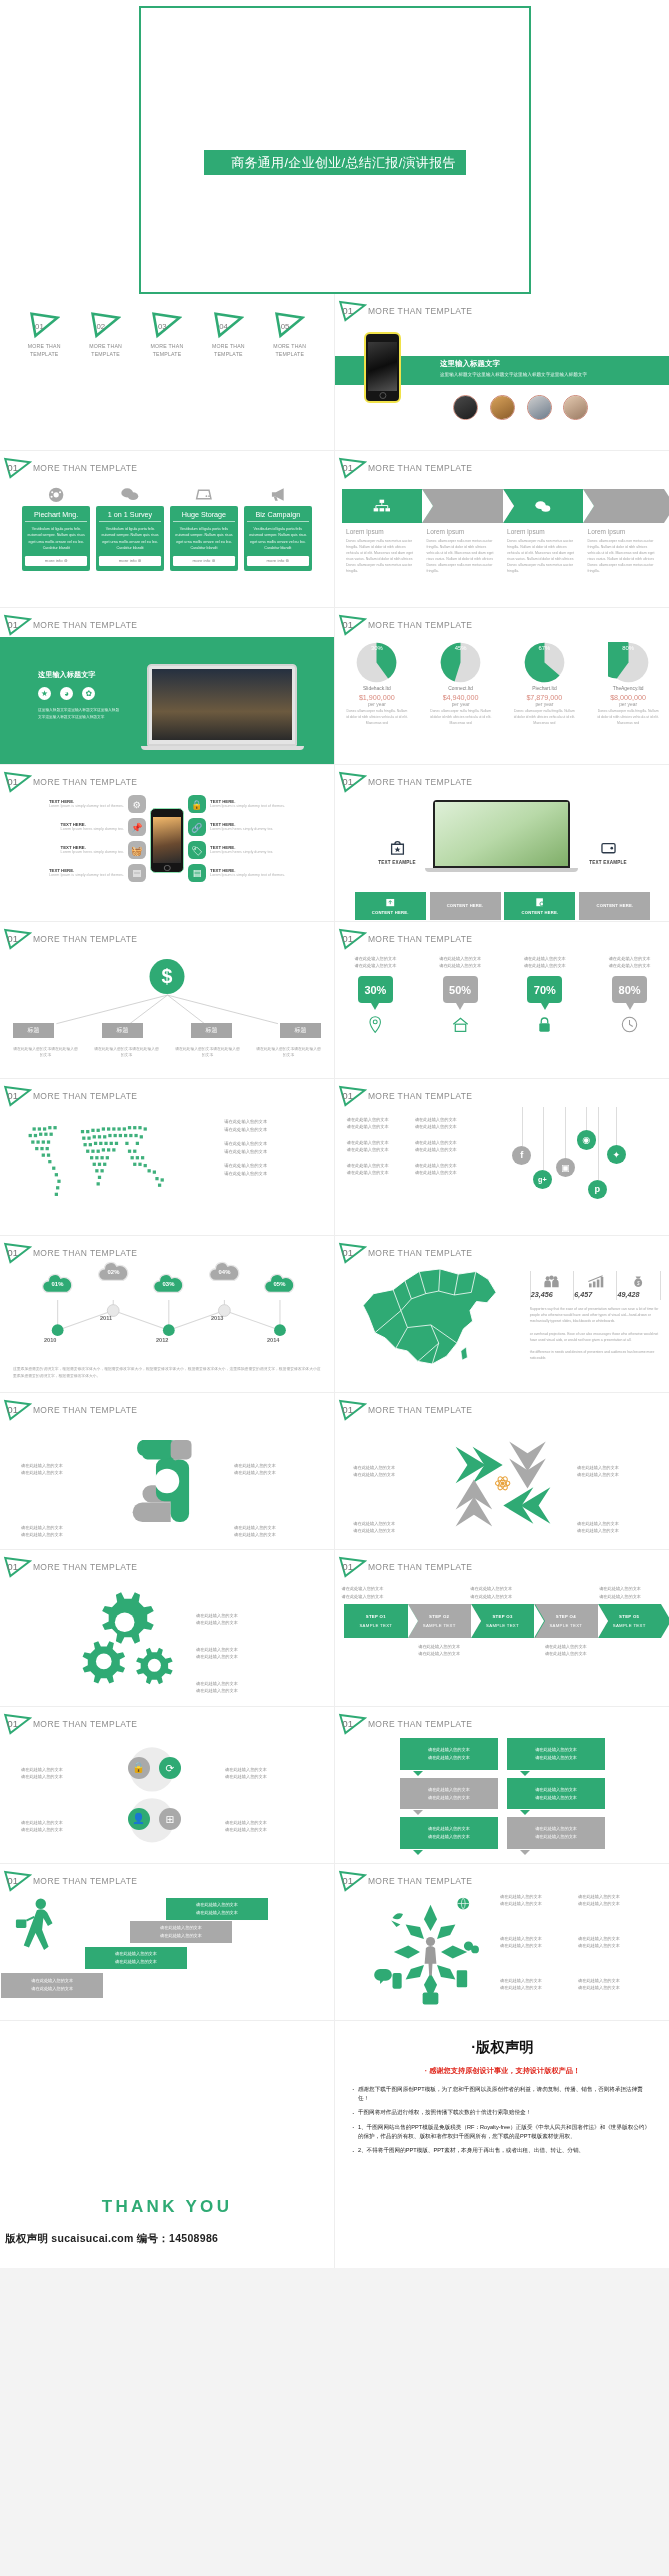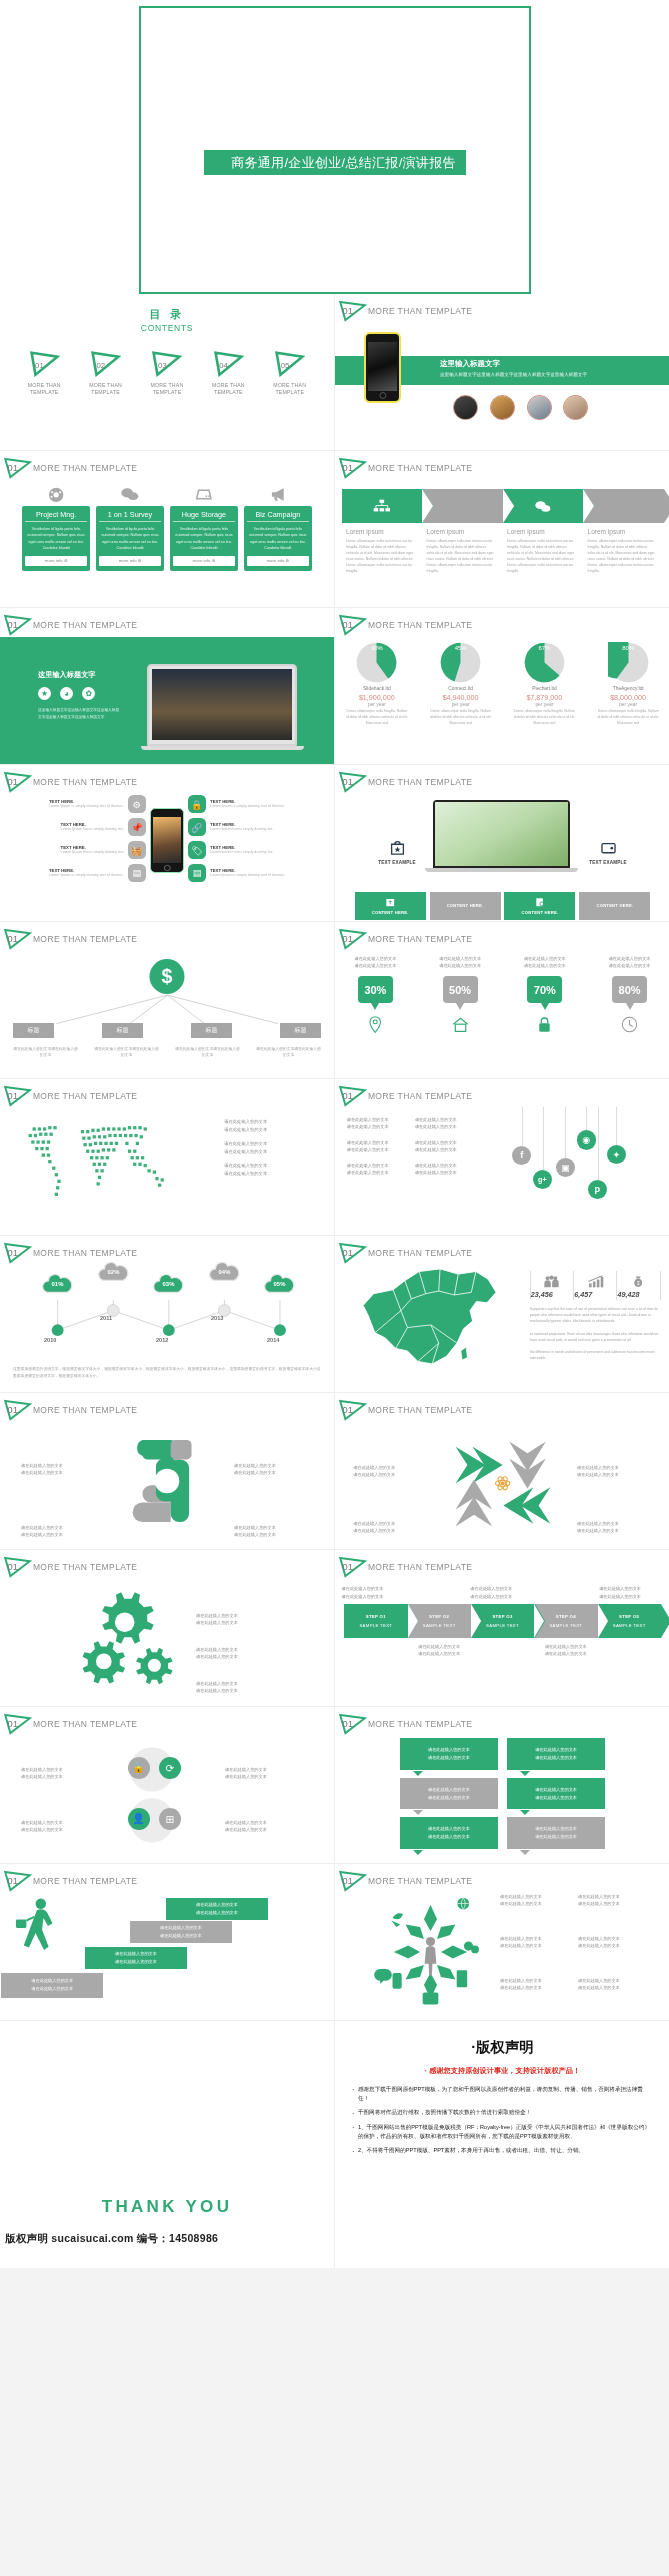--- a/index.html
+++ b/index.html
@@ -276,24 +276,20 @@
   <div class="cover-frame">
     <div class="cover-sub-box">
       <div class="cover-sub">商务通用/企业创业/总结汇报/演讲报告</div>
     </div>
   </div>
 </div>
 
 <div class="grid">
 
   <div class="slide">
-    <div class="contents-head">
-      <div class="contents-cn">目 录</div>
-      <div class="contents-en">CONTENTS</div>
-    </div>
     <div class="toc-row">
       <div class="toc-item">
         <div class="toc-tri">
           <svg width="31" height="27.5" viewBox="0 0 48 42">
               <polygon points="4,4 44,10 10,38" fill="none" stroke="#2faa74" stroke-width="4"></polygon>
             </svg>
           <span class="toc-n">01</span>
         </div>
         <div class="toc-lbl" style="white-space:pre-line">MORE THAN
 TEMPLATE</div>
@@ -391,21 +387,21 @@
         <div class="card-ico">
             <svg width="18.3" height="15.7" viewBox="0 0 28 24">
               <circle cx="14" cy="12" r="11" fill="#a9a9a9"></circle>
               <circle cx="14" cy="12" r="4" fill="#fff"></circle>
               <circle cx="8" cy="8" r="1.6" fill="#fff"></circle>
               <circle cx="20" cy="8" r="1.6" fill="#fff"></circle>
               <circle cx="7" cy="15" r="1.6" fill="#fff"></circle>
             </svg>
           </div>
         <div class="card-box">
-          <div class="card-h">Project Mng.</div>
+          <div class="card-h">Piechart Mng.</div>
           <div class="card-p">Vestibulum id ligula porta felis euismod semper. Nullam quis risus eget urna mollis ornare vel eu leo. Curabitur blandit</div>
           <div class="card-btn">more info ⊚</div>
         </div>
       </div>
       <div class="card">
         <div class="card-ico">
             <svg width="19.6" height="15.7" viewBox="0 0 30 24">
               <ellipse cx="11" cy="9" rx="9" ry="7" fill="#a9a9a9"></ellipse>
               <ellipse cx="20" cy="14" rx="8" ry="6" fill="#a9a9a9"></ellipse>
             </svg>

